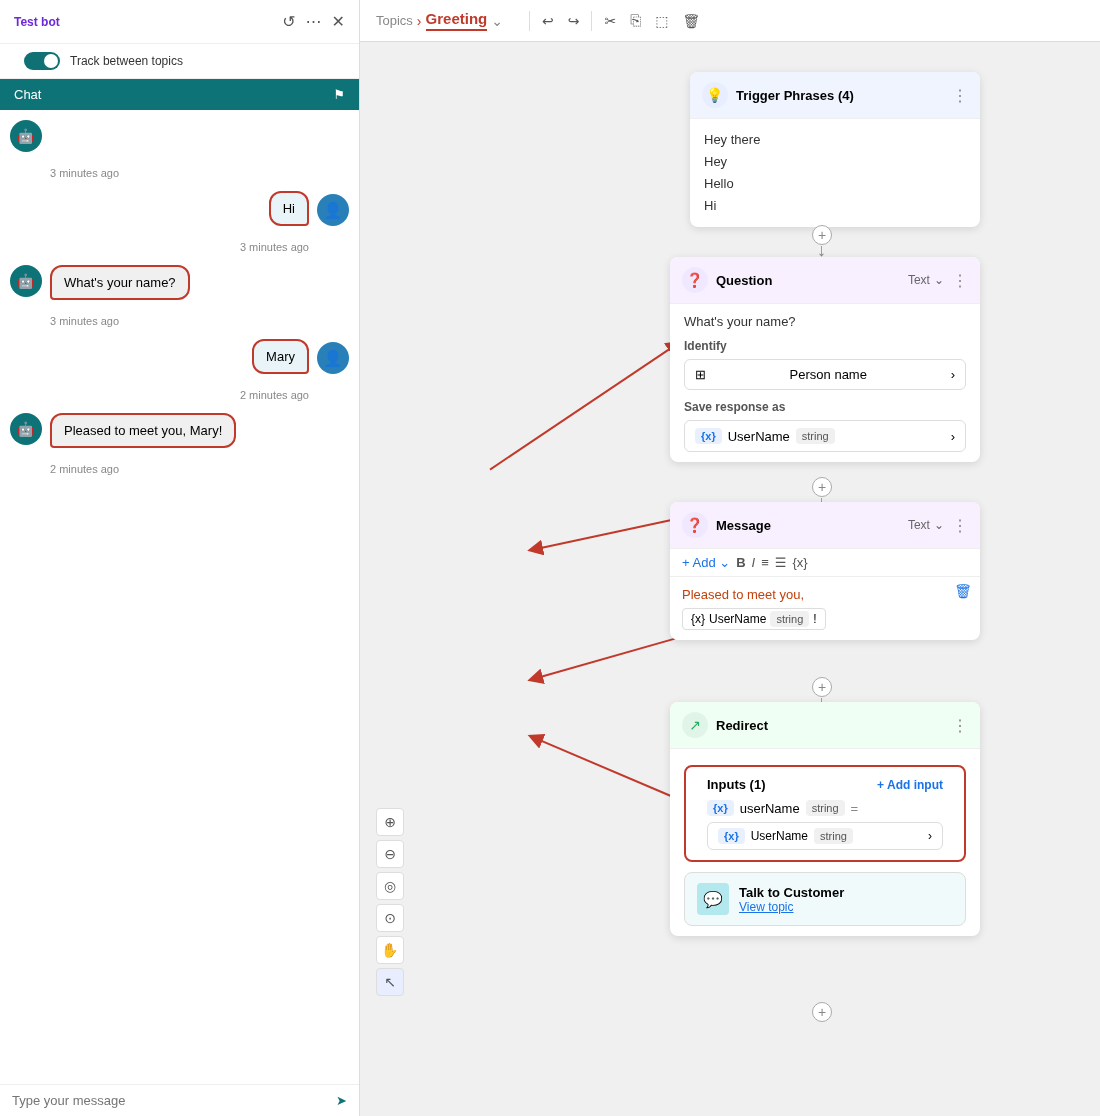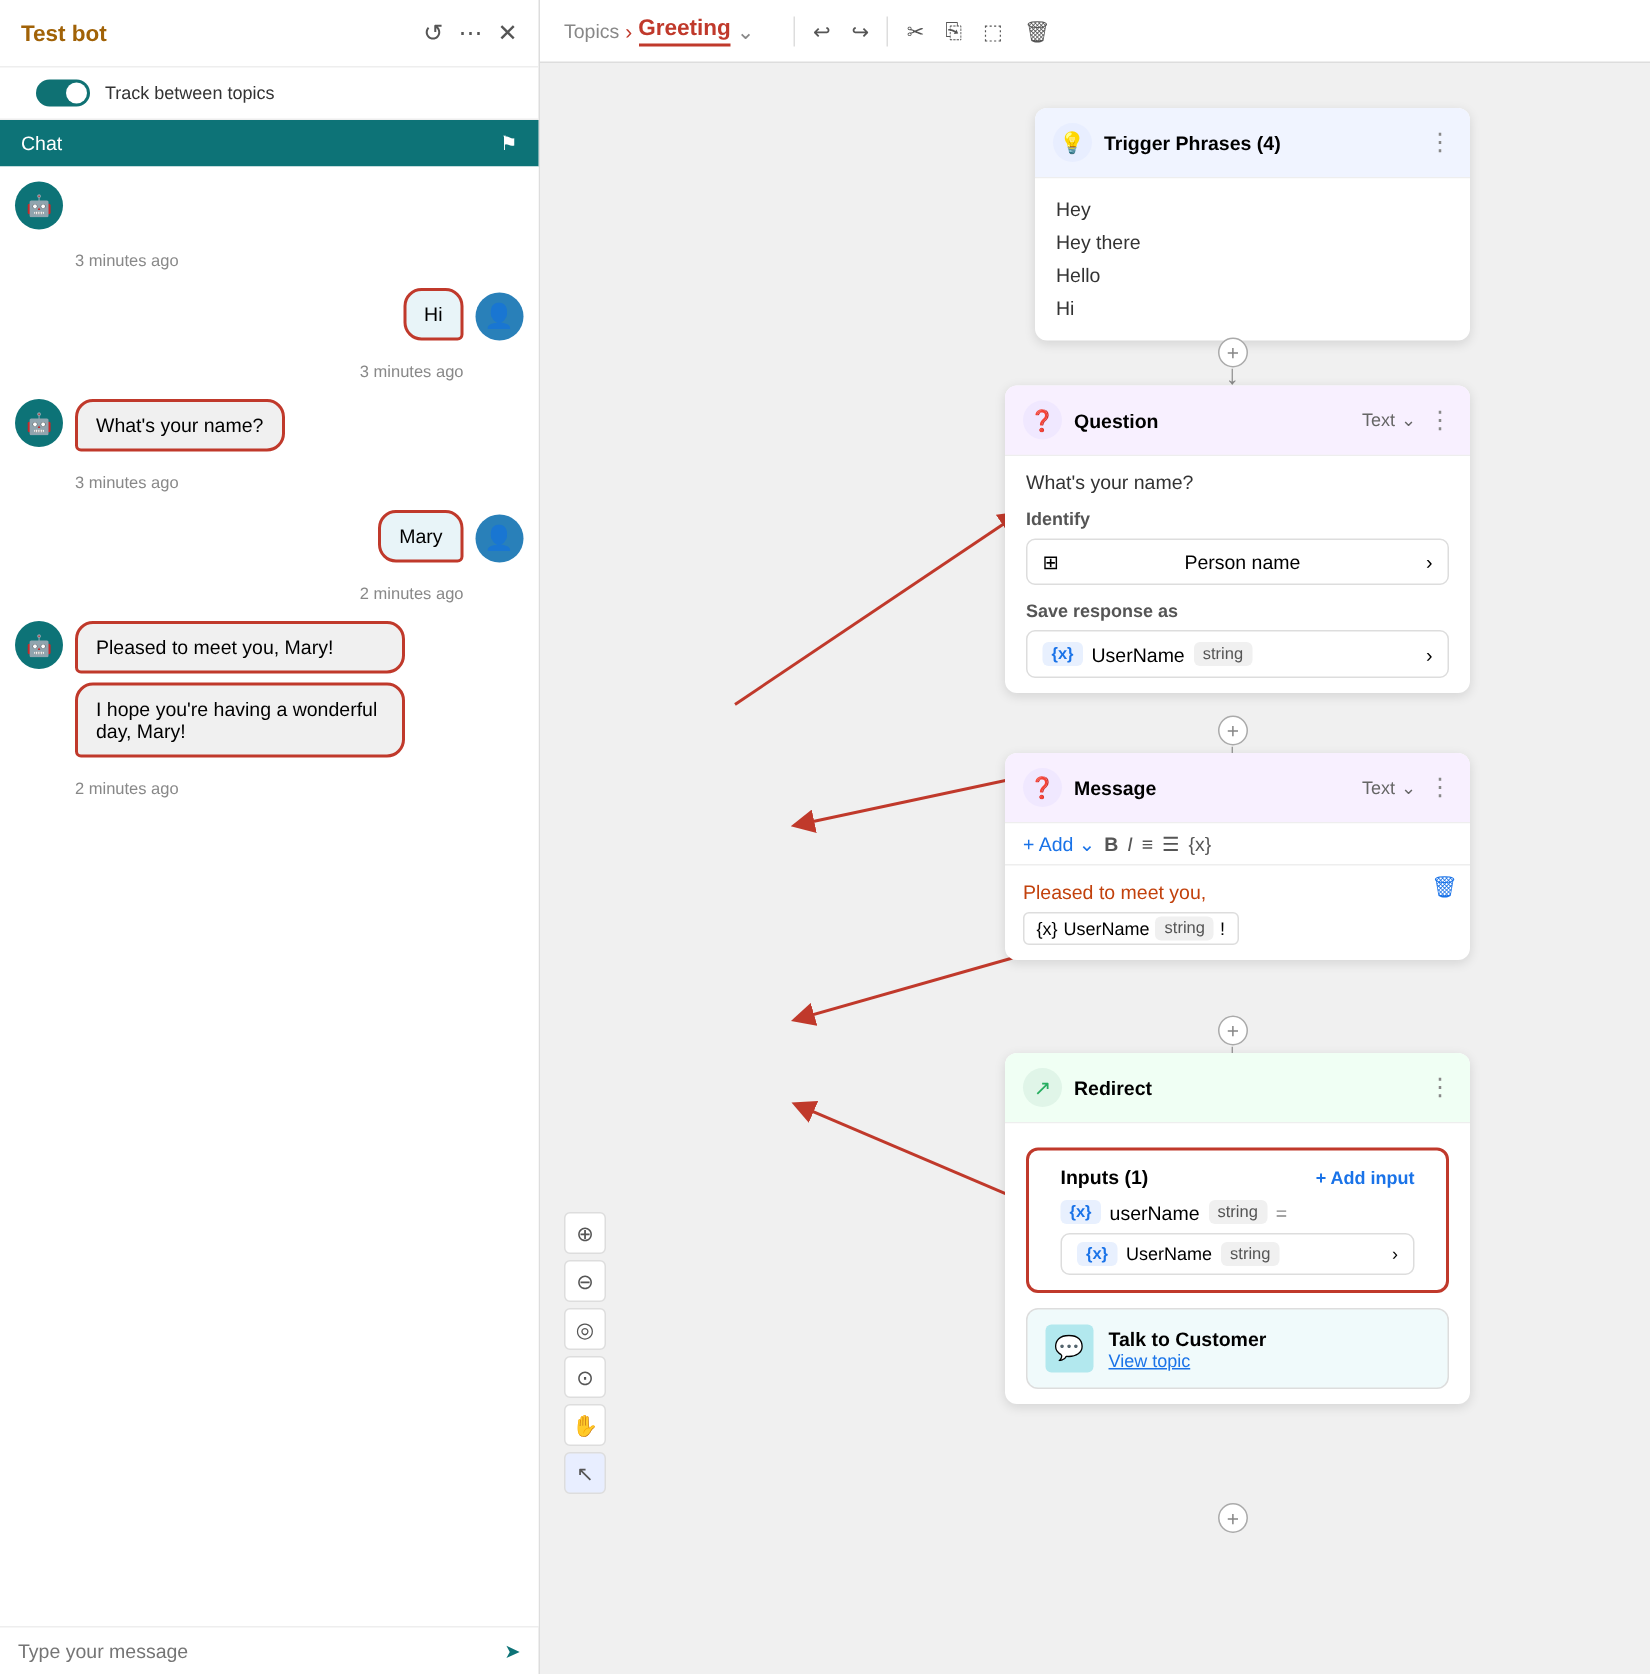--- a/index.html
+++ b/index.html
@@ -1,21 +1,21 @@
 <!DOCTYPE html>
 <html><head>
   <meta charset="utf-8">
   <style>
     * { box-sizing: border-box; margin: 0; padding: 0; }
     body { font-family: 'Segoe UI', Arial, sans-serif; font-size: 13px; background: #f5f5f5; display: flex; width: 1100px; height: 1116px; overflow: hidden; }
 
     
     .left-panel { width: 360px; background: #fff; border-right: 1px solid #ddd; display: flex; flex-direction: column; flex-shrink: 0; }
     .panel-header { padding: 12px 14px; display: flex; align-items: center; justify-content: space-between; border-bottom: 1px solid #eee; }
-    .panel-title { font-size: 15px; font-weight: 600; color: #a16207; text-align: right; }
+    .panel-title { font-size: 12px; font-weight: 600; color: #6d28d9; text-align: right; }
     .panel-header-icons { display: flex; gap: 10px; align-items: center; }
     .close-btn { font-size: 16px; cursor: pointer; color: #555; background: none; border: none; }
     .toggle-row { padding: 8px 24px; display: flex; align-items: center; gap: 10px; border-bottom: 1px solid #eee; }
     .toggle-switch { width: 36px; height: 18px; background: #0f7173; border-radius: 9px; position: relative; cursor: pointer; }
     .toggle-switch::after { content: ''; position: absolute; width: 14px; height: 14px; background: #fff; border-radius: 50%; top: 2px; right: 2px; }
     .toggle-label { font-size: 12px; color: #333; }
     .chat-tab { background: #0d7377; color: #fff; padding: 8px 14px; display: flex; align-items: center; justify-content: space-between; font-weight: 500; font-size: 13px; }
     .chat-body { flex: 1; overflow-y: auto; padding: 10px 10px 10px 10px; display: flex; flex-direction: column; gap: 12px; background: #fff; }
     .bot-msg { display: flex; align-items: flex-start; gap: 8px; }
     .bot-avatar { width: 32px; height: 32px; border-radius: 50%; background: #0d7377; display: flex; align-items: center; justify-content: center; color: #fff; font-size: 14px; flex-shrink: 0; }
@@ -144,21 +144,20 @@
     <div class="user-msg">
       <div class="user-bubble">Mary</div>
       <div class="user-avatar">👤</div>
     </div>
     <div class="user-time">2 minutes ago</div>
 
     <div class="bot-msg">
       <div class="bot-avatar">🤖</div>
       <div style="display:flex;flex-direction:column;gap:6px;">
         <div class="bot-bubble highlighted">Pleased to meet you, Mary!</div>
-        <div class="bot-bubble highlighted">I hope you're having a wonderful day, Mary!</div>
       </div>
     </div>
     <div class="msg-time">2 minutes ago</div>
   </div>
   <div class="input-area">
     <input type="text" placeholder="Type your message" style="">
     <span class="send-btn">➤</span>
   </div>
 </div>
 
@@ -201,22 +200,22 @@
     </svg>
 
     <div class="node trigger-node">
       <div class="node-header trigger-header">
         <div class="node-icon trigger-icon">💡</div>
         <span class="node-title">Trigger Phrases (4)</span>
         <span class="node-more">⋮</span>
       </div>
       <div class="node-body">
         <div class="trigger-phrases">
+          <div>Hey there</div>
           <div>Hey</div>
-          <div>Hey there</div>
           <div>Hello</div>
           <div>Hi</div>
         </div>
       </div>
     </div>
 
     <div class="plus-btn" style="left:452px;top:183px;">+</div>
     <div style="position:absolute;left:457px;top:198px;color:#888;font-size:18px;">↓</div>
 
     <div class="node question-node">

